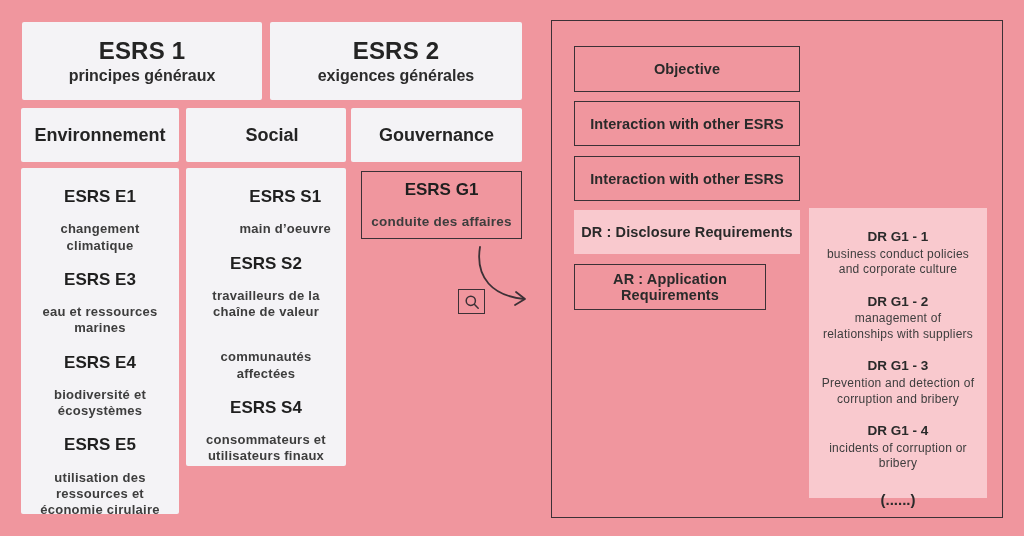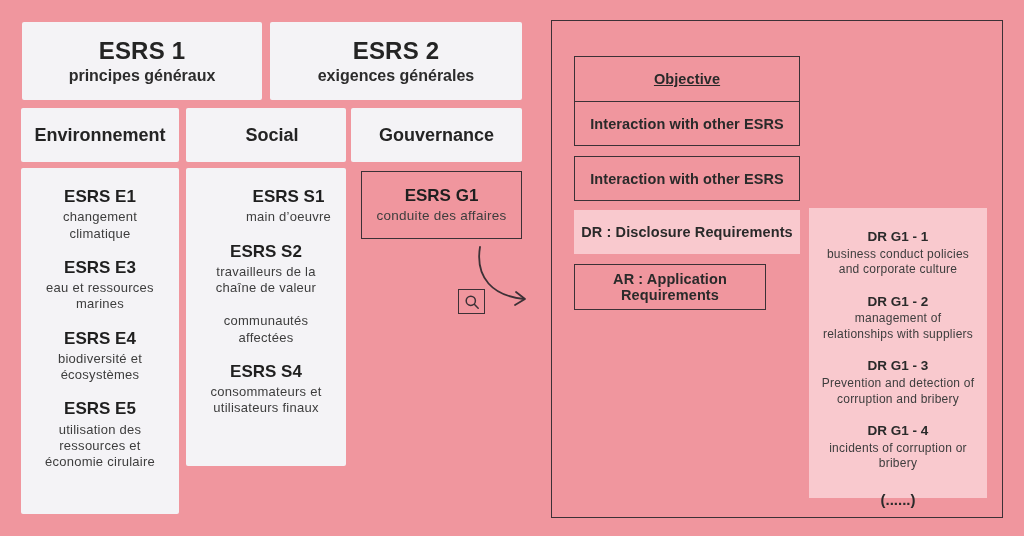--- a/index.html
+++ b/index.html
@@ -24,21 +24,21 @@
   .big-sub{font-size:16px;font-weight:bold;color:#2c2c2c;margin-top:2px;}
   .pillar-label{font-size:18px;font-weight:bold;}
   .col{
     background:var(--card,#f4f3f6);
     border-radius:2px;
     display:flex;flex-direction:column;align-items:flex-end;
     text-align:center;color:#242424;
     gap:15px;
   }
   .std-code{font-size:17px;font-weight:bold;line-height:1.25;color:#1f1f1f;}
-  .std-desc{font-size:13px;font-weight:normal;line-height:1.25;color:#3d3d3d;letter-spacing:.02em;margin-top:2px;}
+  .std-desc{font-size:13px;font-weight:bold;line-height:1.25;color:#3d3d3d;letter-spacing:.02em;margin-top:14px;}
   .outlined{
     border:1.5px solid var(--ink,#3c3136);
     background:transparent;
     display:flex;flex-direction:column;align-items:center;justify-content:center;
     text-align:center;color:#242424;
   }
   .section{
     display:flex;align-items:center;justify-content:center;
     text-align:center;
     font-size:14.5px;font-weight:bold;color:#2a2a2a;letter-spacing:.1px;
@@ -129,21 +129,21 @@
 
   <div class="abs outlined" style="left:458px;top:289px;width:27px;height:25px;border-width:1.3px;">
     <svg width="16" height="16" viewBox="0 0 16 16">
       <circle cx="6.8" cy="6.8" r="4.6" fill="none" stroke="#3c3136" stroke-width="1.5"></circle>
       <line x1="10.3" y1="10.3" x2="14.2" y2="14.2" stroke="#3c3136" stroke-width="1.5" stroke-linecap="round"></line>
     </svg>
   </div>
 
   <div class="abs" style="left:551px;top:20px;width:452px;height:498px;border:1.5px solid var(--ink,#3c3136);"></div>
 
-  <div class="abs outlined section" style="left:574px;top:56px;width:226px;height:46px;text-decoration:underline;">
+  <div class="abs outlined section" style="left:574px;top:46px;width:226px;height:46px;">
     <span>Objective</span>
   </div>
   <div class="abs outlined section" style="left:574px;top:101px;width:226px;height:45px;">
     <span>Interaction with other ESRS</span>
   </div>
   <div class="abs outlined section" style="left:574px;top:156px;width:226px;height:45px;">
     <span>Interaction with other ESRS</span>
   </div>
   <div class="abs section filled" style="left:574px;top:210px;width:226px;height:44px;">
     <span>DR : Disclosure Requirements</span>

